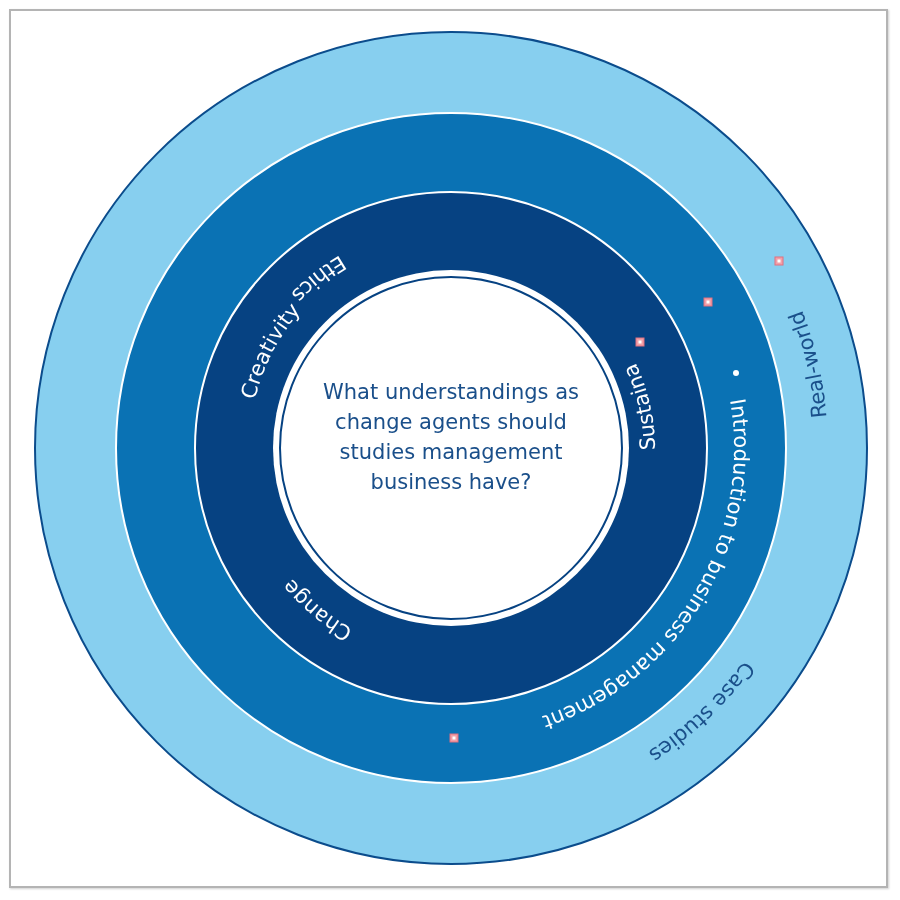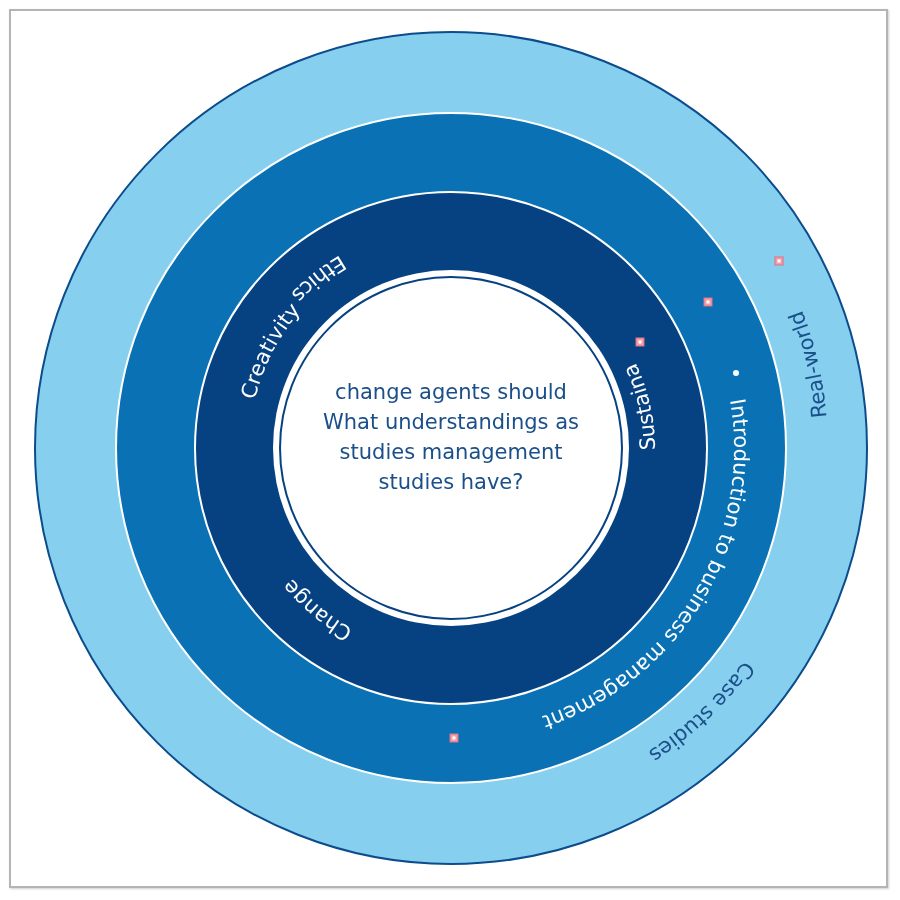--- a/index.html
+++ b/index.html
@@ -77,17 +77,17 @@
     <rect x="638.5" y="340.5" width="3" height="3" fill="#ffffff"></rect>
   </g>
   <g>
     <rect x="450" y="734" width="8" height="8" fill="#f2a0a8" stroke="#e07080" stroke-width="1"></rect>
     <rect x="452.5" y="736.5" width="3" height="3" fill="#ffffff"></rect>
   </g>
   <circle cx="736" cy="373" r="3" fill="#ffffff"></circle>
 </svg>
 
 <div class="center-q">
+  <div>What understandings as</div>
   <div>change agents should</div>
-  <div>What understandings as</div>
   <div>studies management</div>
-  <div>studies have?</div>
+  <div>business have?</div>
 </div>
 
 </body></html>

